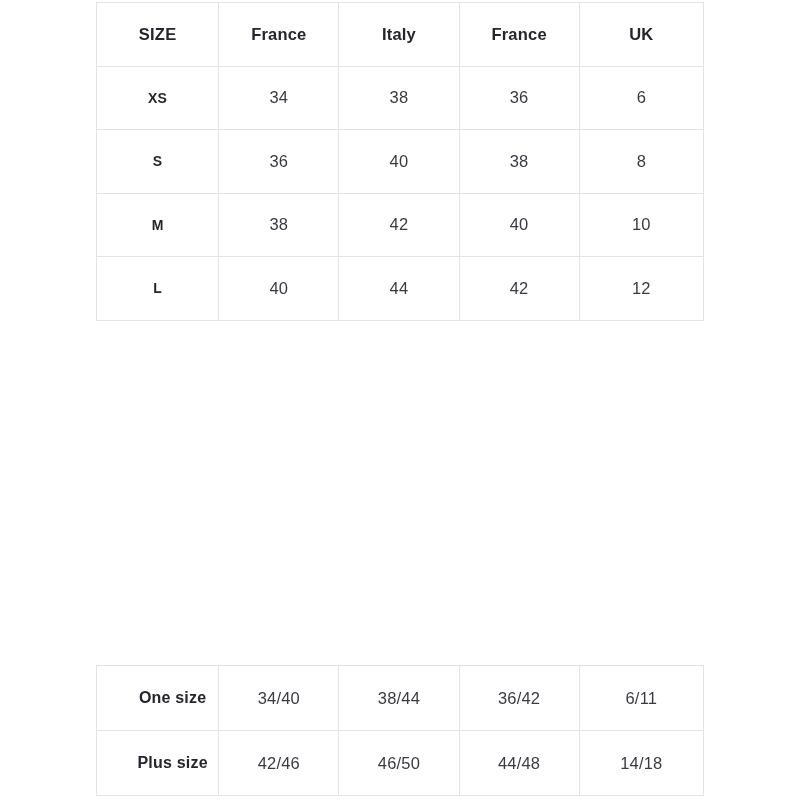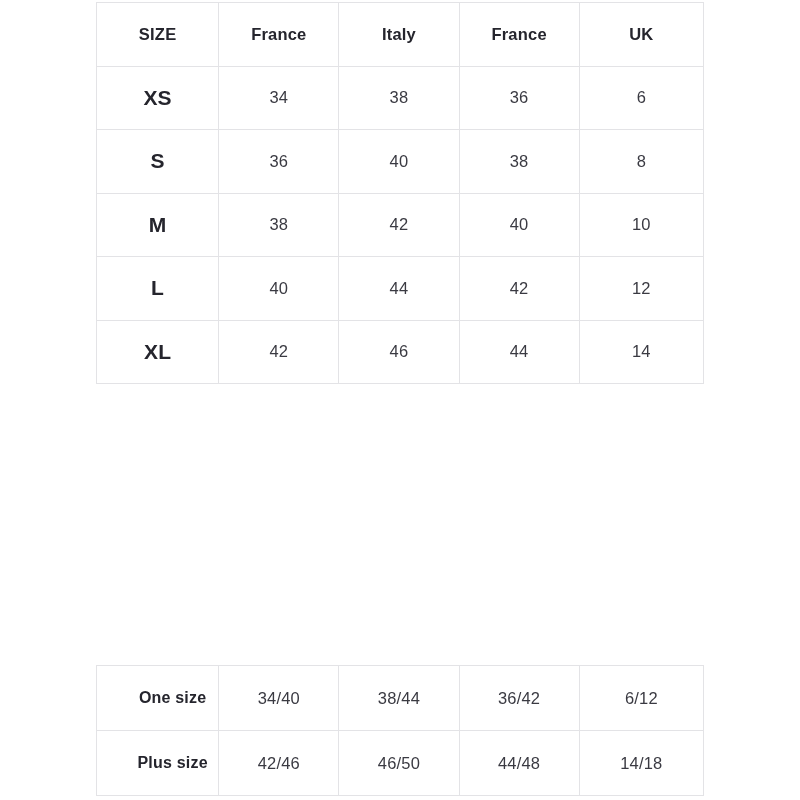--- a/index.html
+++ b/index.html
@@ -52,21 +52,21 @@
   #onesize-table td { height: 64px; }
 
   th {
     font-weight: bold;
     font-size: 16.5px;
     color: #25252d;
   }
   td.rowhead {
     font-weight: bold;
     color: #25252d;
-    font-size: 21px;
+    font-size: 14px;
   }
   #onesize-table td.rowhead {
     font-size: 16px;
     padding-left: 30px;
   }
 </style>
 </head>
 <body>
 
 <div class="page">
@@ -111,47 +111,40 @@
           <td>40</td>
           <td>10</td>
         </tr>
         <tr>
           <td class="rowhead">L</td>
           <td>40</td>
           <td>44</td>
           <td>42</td>
           <td>12</td>
         </tr>
-        <tr>
-          <td class="rowhead">XL</td>
-          <td>42</td>
-          <td>46</td>
-          <td>44</td>
-          <td>14</td>
-        </tr>
       </tbody>
     </table>
   </div>
 
   <div class="table-wrap" id="onesize-table-wrap">
     <table id="onesize-table">
       <colgroup>
         <col class="c-label">
           <col class="c-val">
           <col class="c-val">
           <col class="c-val">
           <col class="c-val-last">
       </colgroup>
       <tbody>
         <tr>
           <td class="rowhead">One size</td>
           <td>34/40</td>
           <td>38/44</td>
           <td>36/42</td>
-          <td>6/12</td>
+          <td>6/11</td>
         </tr>
         <tr>
           <td class="rowhead">Plus size</td>
           <td>42/46</td>
           <td>46/50</td>
           <td>44/48</td>
           <td>14/18</td>
         </tr>
       </tbody>
     </table>

